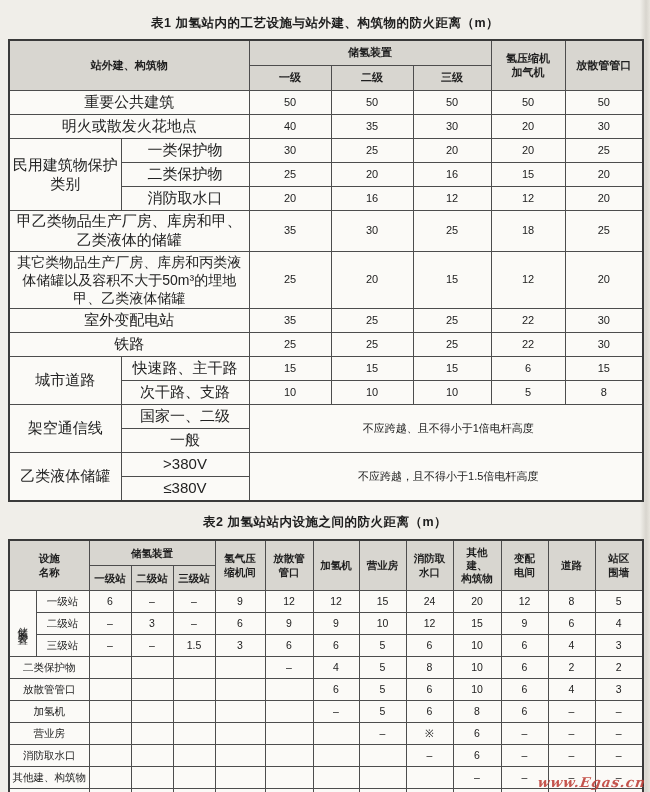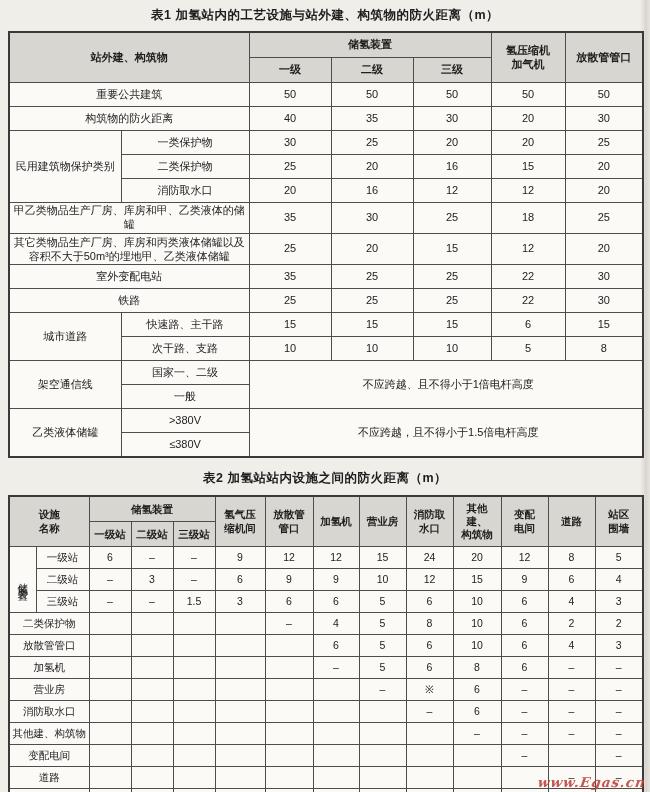--- a/index.html
+++ b/index.html
@@ -12,21 +12,21 @@
     position:relative;
     overflow:hidden;
   }
   .doc-title{
     text-align:center;
     font-size:12.5px;
     font-weight:bold;
     color:#1d1d1d;
     letter-spacing:0.5px;
   }
-  #title1{padding-top:7px;margin:0 0 7px 0;}
+  #title1{padding-top:7px;margin:8px 0 7px 0;}
   #title2{margin:12px 0 8px 0;}
   table{
     border-collapse:collapse;
     table-layout:fixed;
     margin-left:8px;
     width:634px;
     background:#fbfaf7;
     border:2px solid #3a3a3a;
   }
   th,td{
@@ -38,22 +38,22 @@
     overflow:hidden;
   }
   th{
     background:#d8d6d0;
     font-weight:bold;
     font-size:11px;
     white-space:pre-line;
     color:#1e1e1e;
   }
   #t1 td{font-size:11px;height:21px;}
-  #t1 td.label{font-size:11px;text-align:center;}
-  #t1 td.small{font-size:11px;line-height:1.3;}
+  #t1 td.label{font-size:15px;text-align:center;}
+  #t1 td.small{font-size:14px;line-height:1.3;}
   #t1 th{height:22px;}
   #t2 th{font-size:10.5px;padding:1px 1px;height:22px;}
   #t2 td{font-size:10.5px;height:19px;}
   td.vert{
     writing-mode:vertical-rl;
     text-orientation:upright;
     letter-spacing:3px;
     padding:2px 0;
   }
   td.note{font-size:10.5px;padding-left:7px;}
@@ -103,21 +103,21 @@
   <tbody>
       <tr>
         <td colspan="2" class="label">重要公共建筑</td>
         <td>50</td>
         <td>50</td>
         <td>50</td>
         <td>50</td>
         <td>50</td>
       </tr>
       <tr>
-        <td colspan="2" class="label">构筑物的防火距离</td>
+        <td colspan="2" class="label">明火或散发火花地点</td>
         <td>40</td>
         <td>35</td>
         <td>30</td>
         <td>20</td>
         <td>30</td>
       </tr>
       <tr>
         <td rowspan="3" class="label">民用建筑物保护类别</td>
         <td class="label">一类保护物</td>
         <td>30</td>

